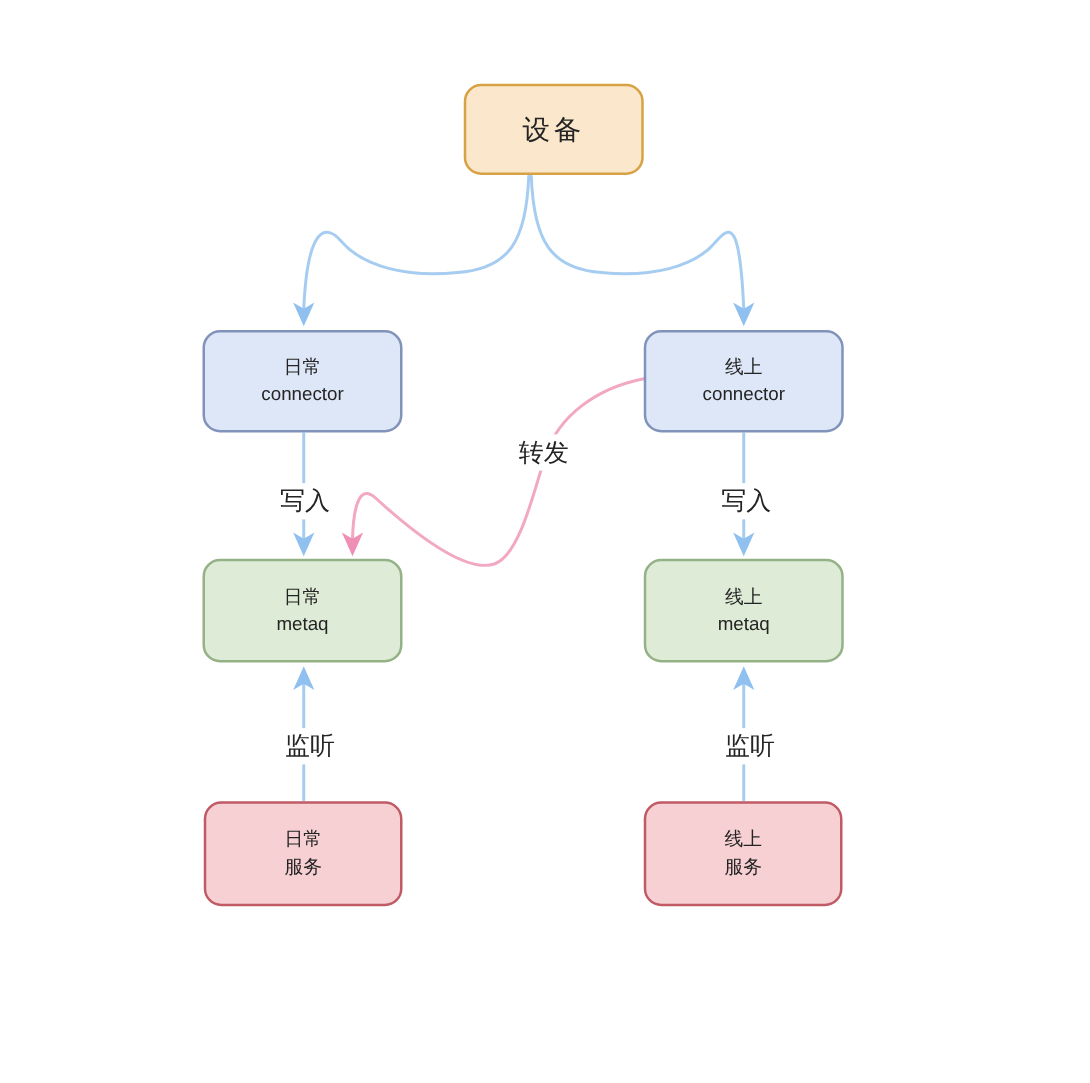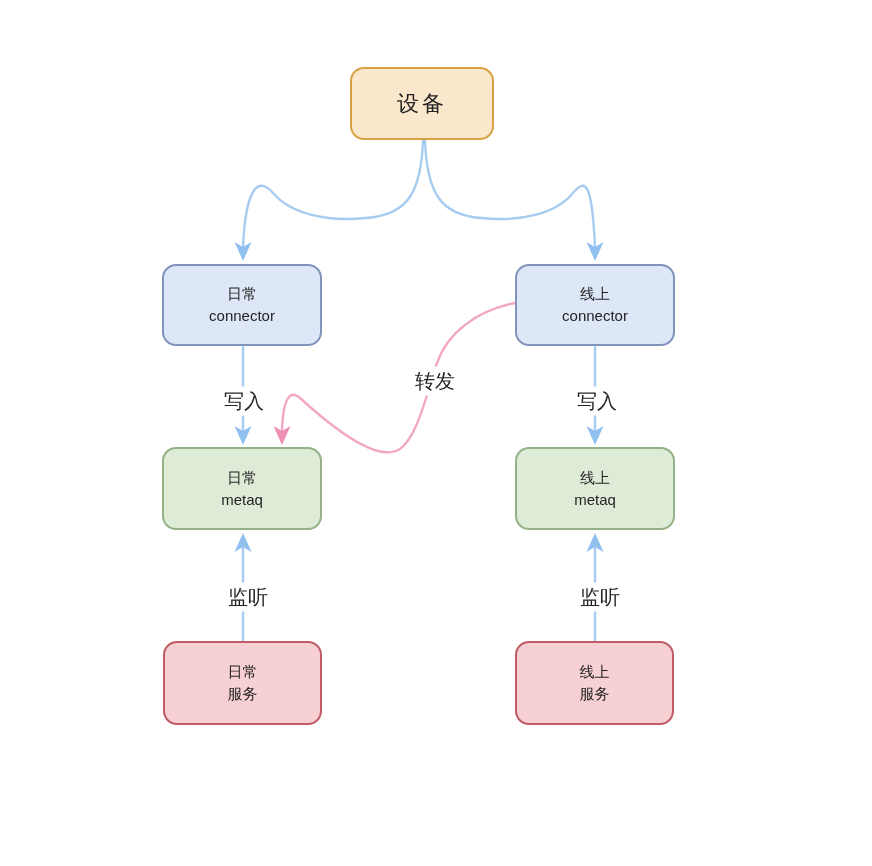--- a/index.html
+++ b/index.html
@@ -43,21 +43,21 @@
     display: flex;
     flex-direction: column;
     align-items: center;
     justify-content: center;
     text-align: center;
     color: #242424;
     font-size: 15px;
     line-height: 1.45;
   }
   .node-device {
-    left: 350px; top: 67px; width: 144px; height: 73px;
+    left: 371px; top: 67px; width: 144px; height: 73px;
     background: var(--device-fill, #fbe7cc);
     border-color: var(--device-border, #d8a244);
     font-size: 22px;
     letter-spacing: 3px;
   }
   .node-connector {
     width: 160px; height: 82px;
     background: var(--connector-fill, #dee7f7);
     border-color: var(--connector-border, #8193ba);
   }
@@ -82,21 +82,21 @@
     position: absolute;
     transform: translate(-50%, -50%);
     background: #ffffff;
     color: #242424;
     font-size: 20px;
     padding: 1px 3px;
     white-space: nowrap;
   }
   .lbl-write-left  { left: 244px; top: 401px; }
   .lbl-write-right { left: 597px; top: 401px; }
-  .lbl-forward     { left: 435px; top: 381px; }
+  .lbl-forward     { left: 435px; top: 362px; }
   .lbl-listen-left { left: 248px; top: 597px; }
   .lbl-listen-right{ left: 600px; top: 597px; }
 </style>
 </head>
 <body>
 
 <div class="canvas">
 
   <svg class="edges-svg" viewBox="0 0 872 866" xmlns="http://www.w3.org/2000/svg">
 

